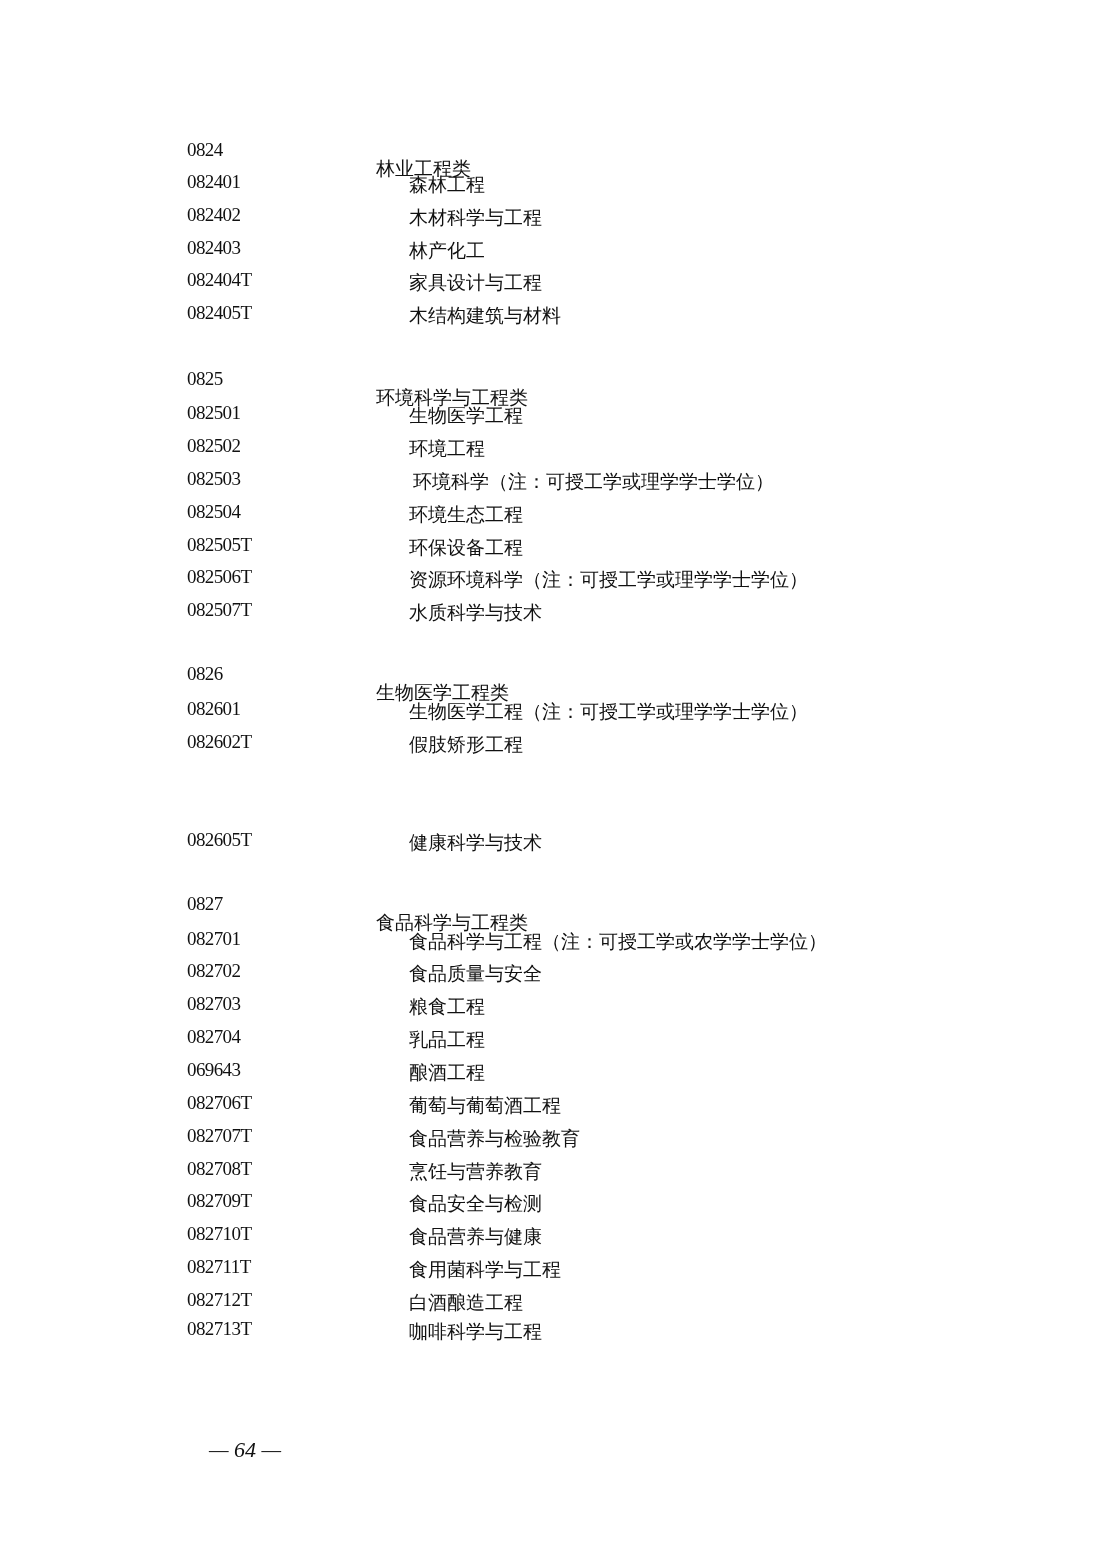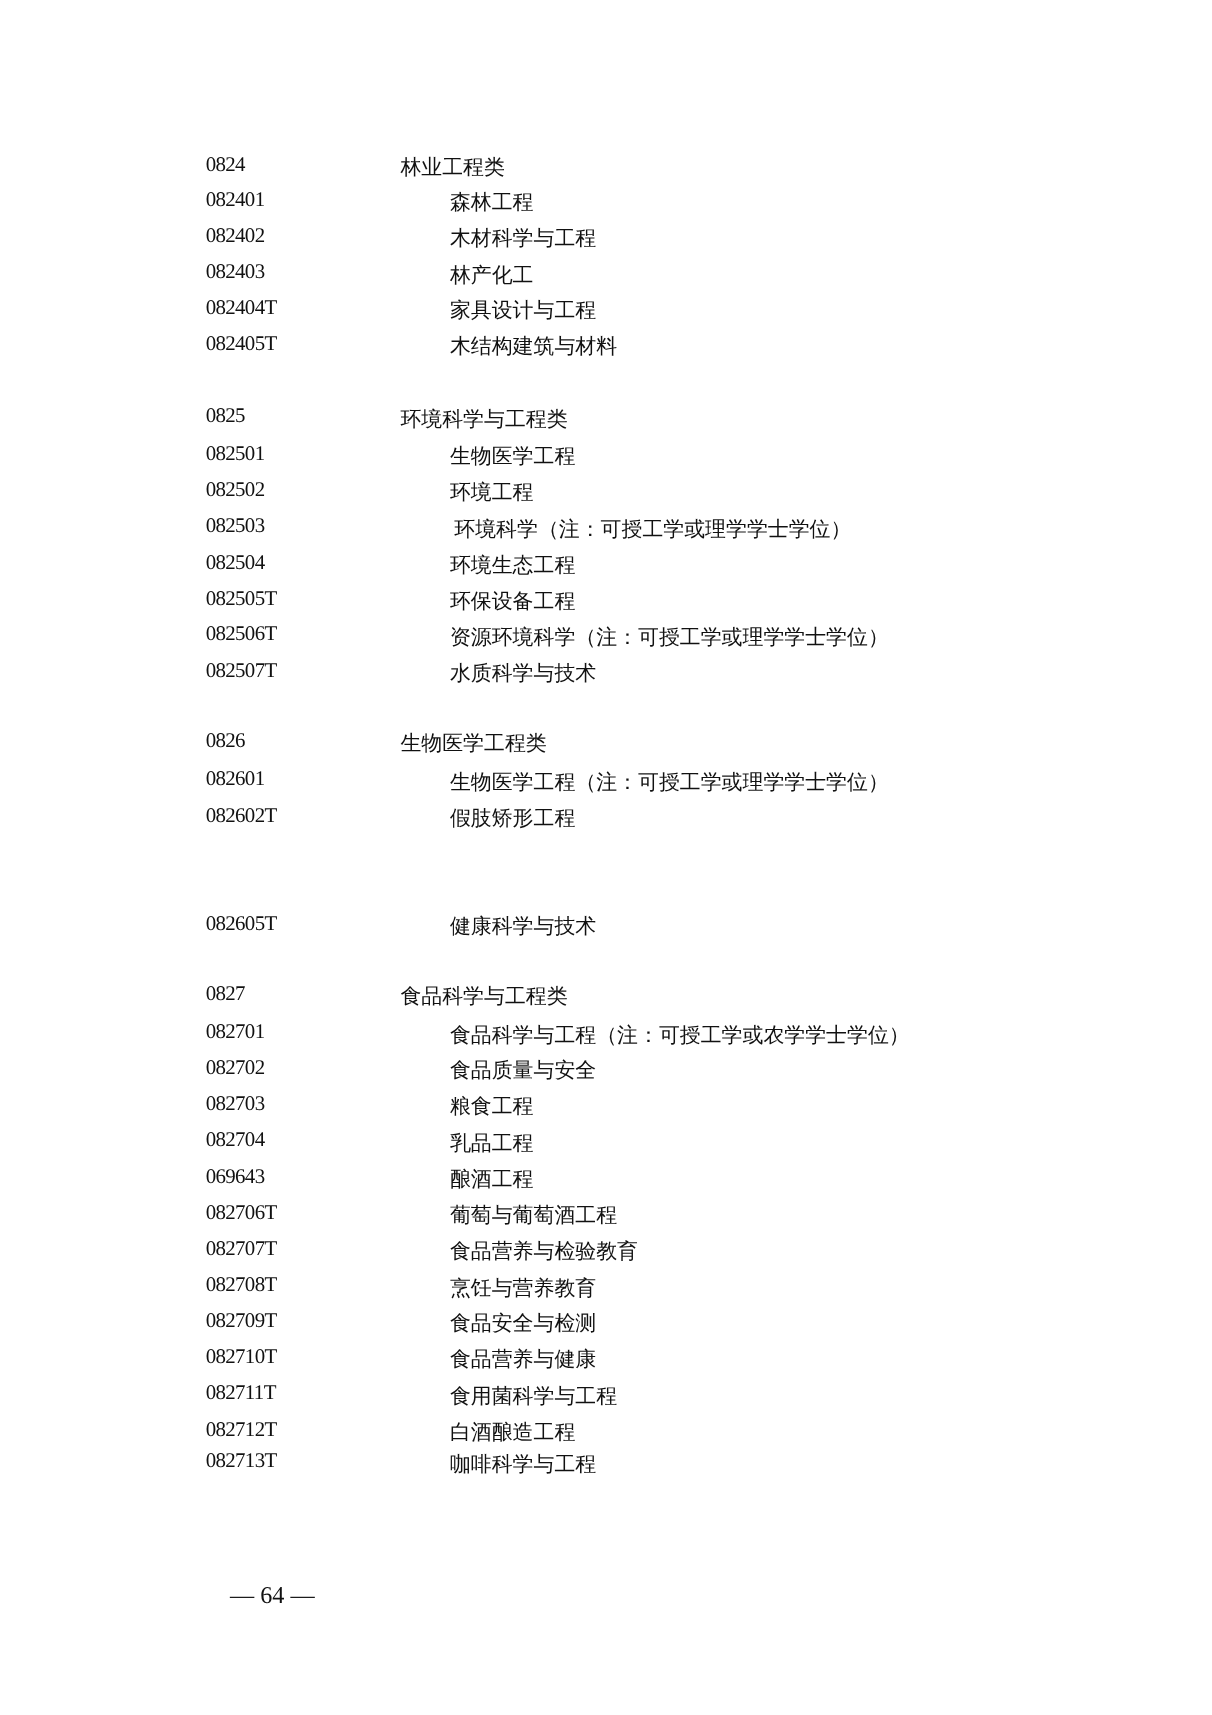--- a/index.html
+++ b/index.html
@@ -1,24 +1,24 @@
 <!DOCTYPE html>
 <html><head>
 <meta charset="utf-8">
 <style>
   html, body { margin:0; padding:0; background:#ffffff; }
   body { width:1102px; height:1559px; position:relative; overflow:hidden; color:#111; }
   .page { position:absolute; left:0; top:0; width:1102px; height:1559px; }
   .row { position:absolute; left:0; height:30px; width:1102px; }
   .code { position:absolute; left:187px; font-family:"Liberation Serif", serif; font-size:19px; letter-spacing:-0.6px; line-height:30px; top:-2px; }
   .name { position:absolute; font-family:"DejaVu Sans", sans-serif; font-size:19px; line-height:30px; top:0; }
-  .cat .name { left:364px; }
+  .cat .name { left:376px;margin-top:16px; }
   .maj .name { left:409px; }
   .maj .name.shift { left:413px;text-align:right; }
-  .footer { position:absolute; top:1437px; left:209px; font-family:"Liberation Serif", serif; font-size:22px; white-space:pre; }
+  .footer { position:absolute; top:1437px; left:209px; font-family:"Liberation Serif", serif; font-size:22px; white-space:pre;font-style:italic; }
 </style>
 </head>
 <body>
 
 <div class="page">
 
   <div class="row cat" style="top:137px">
     <span class="code">0824</span>
     <span class="name">林业工程类</span>
   </div>

